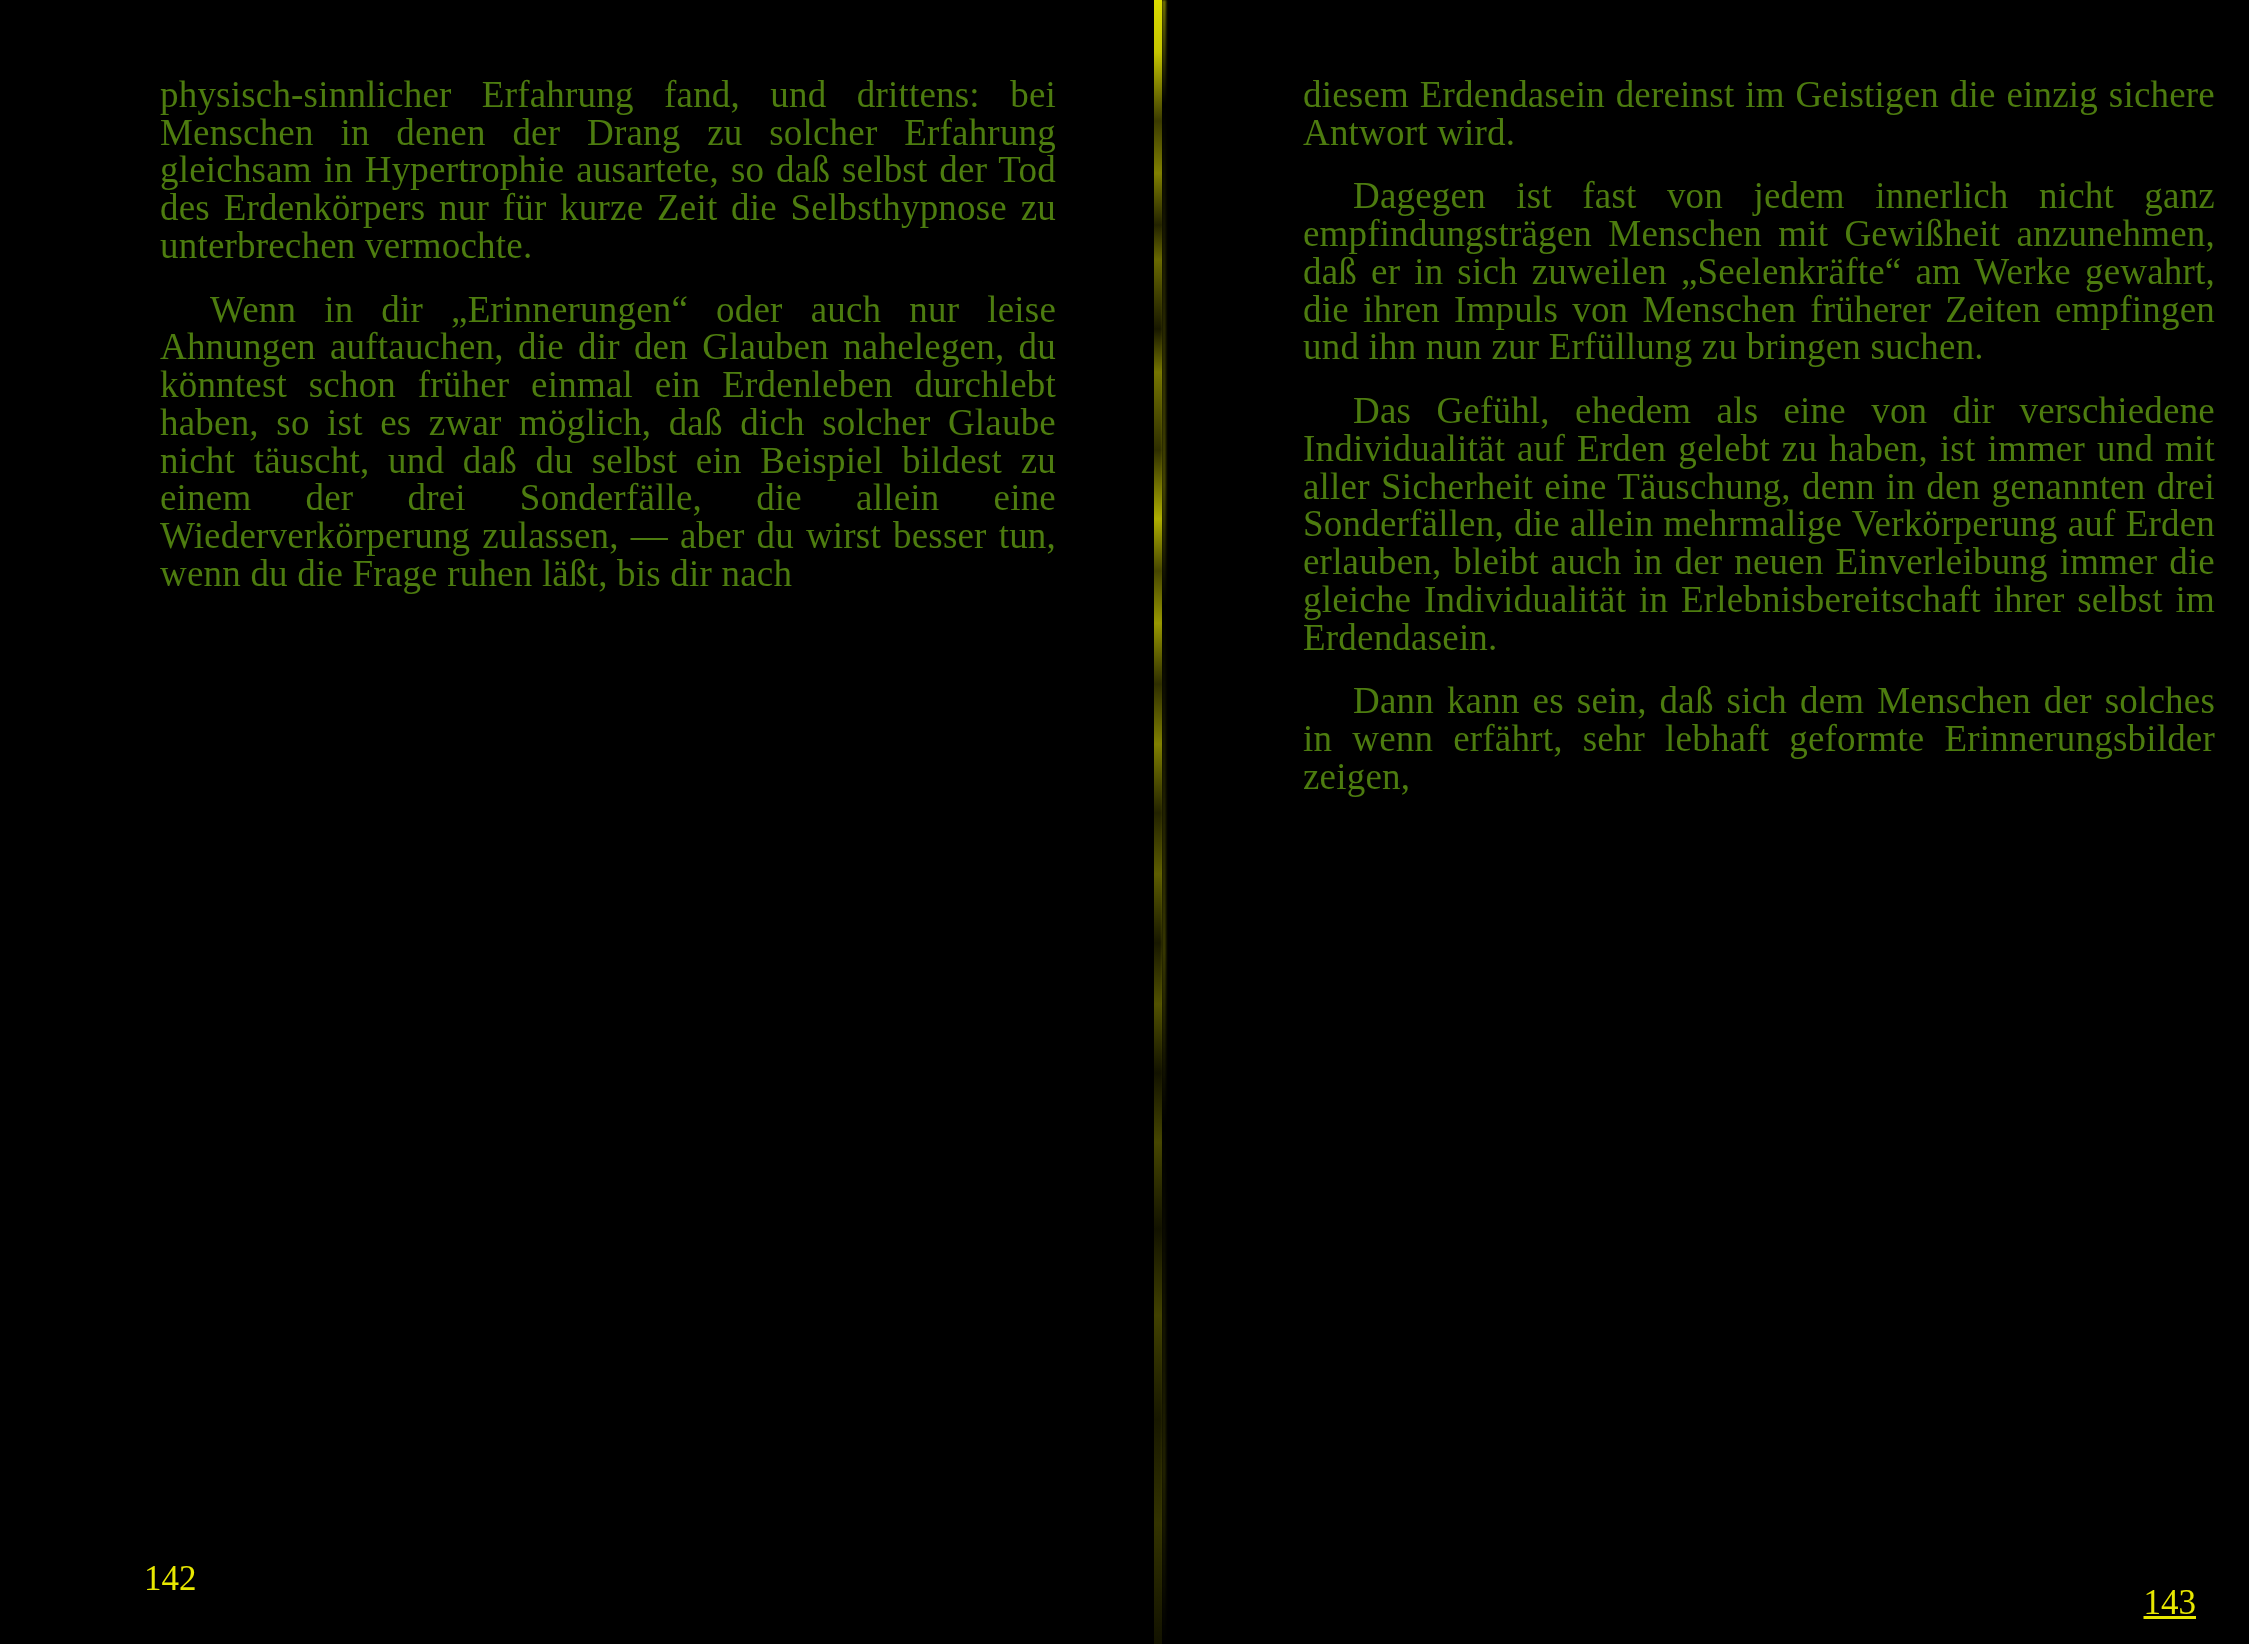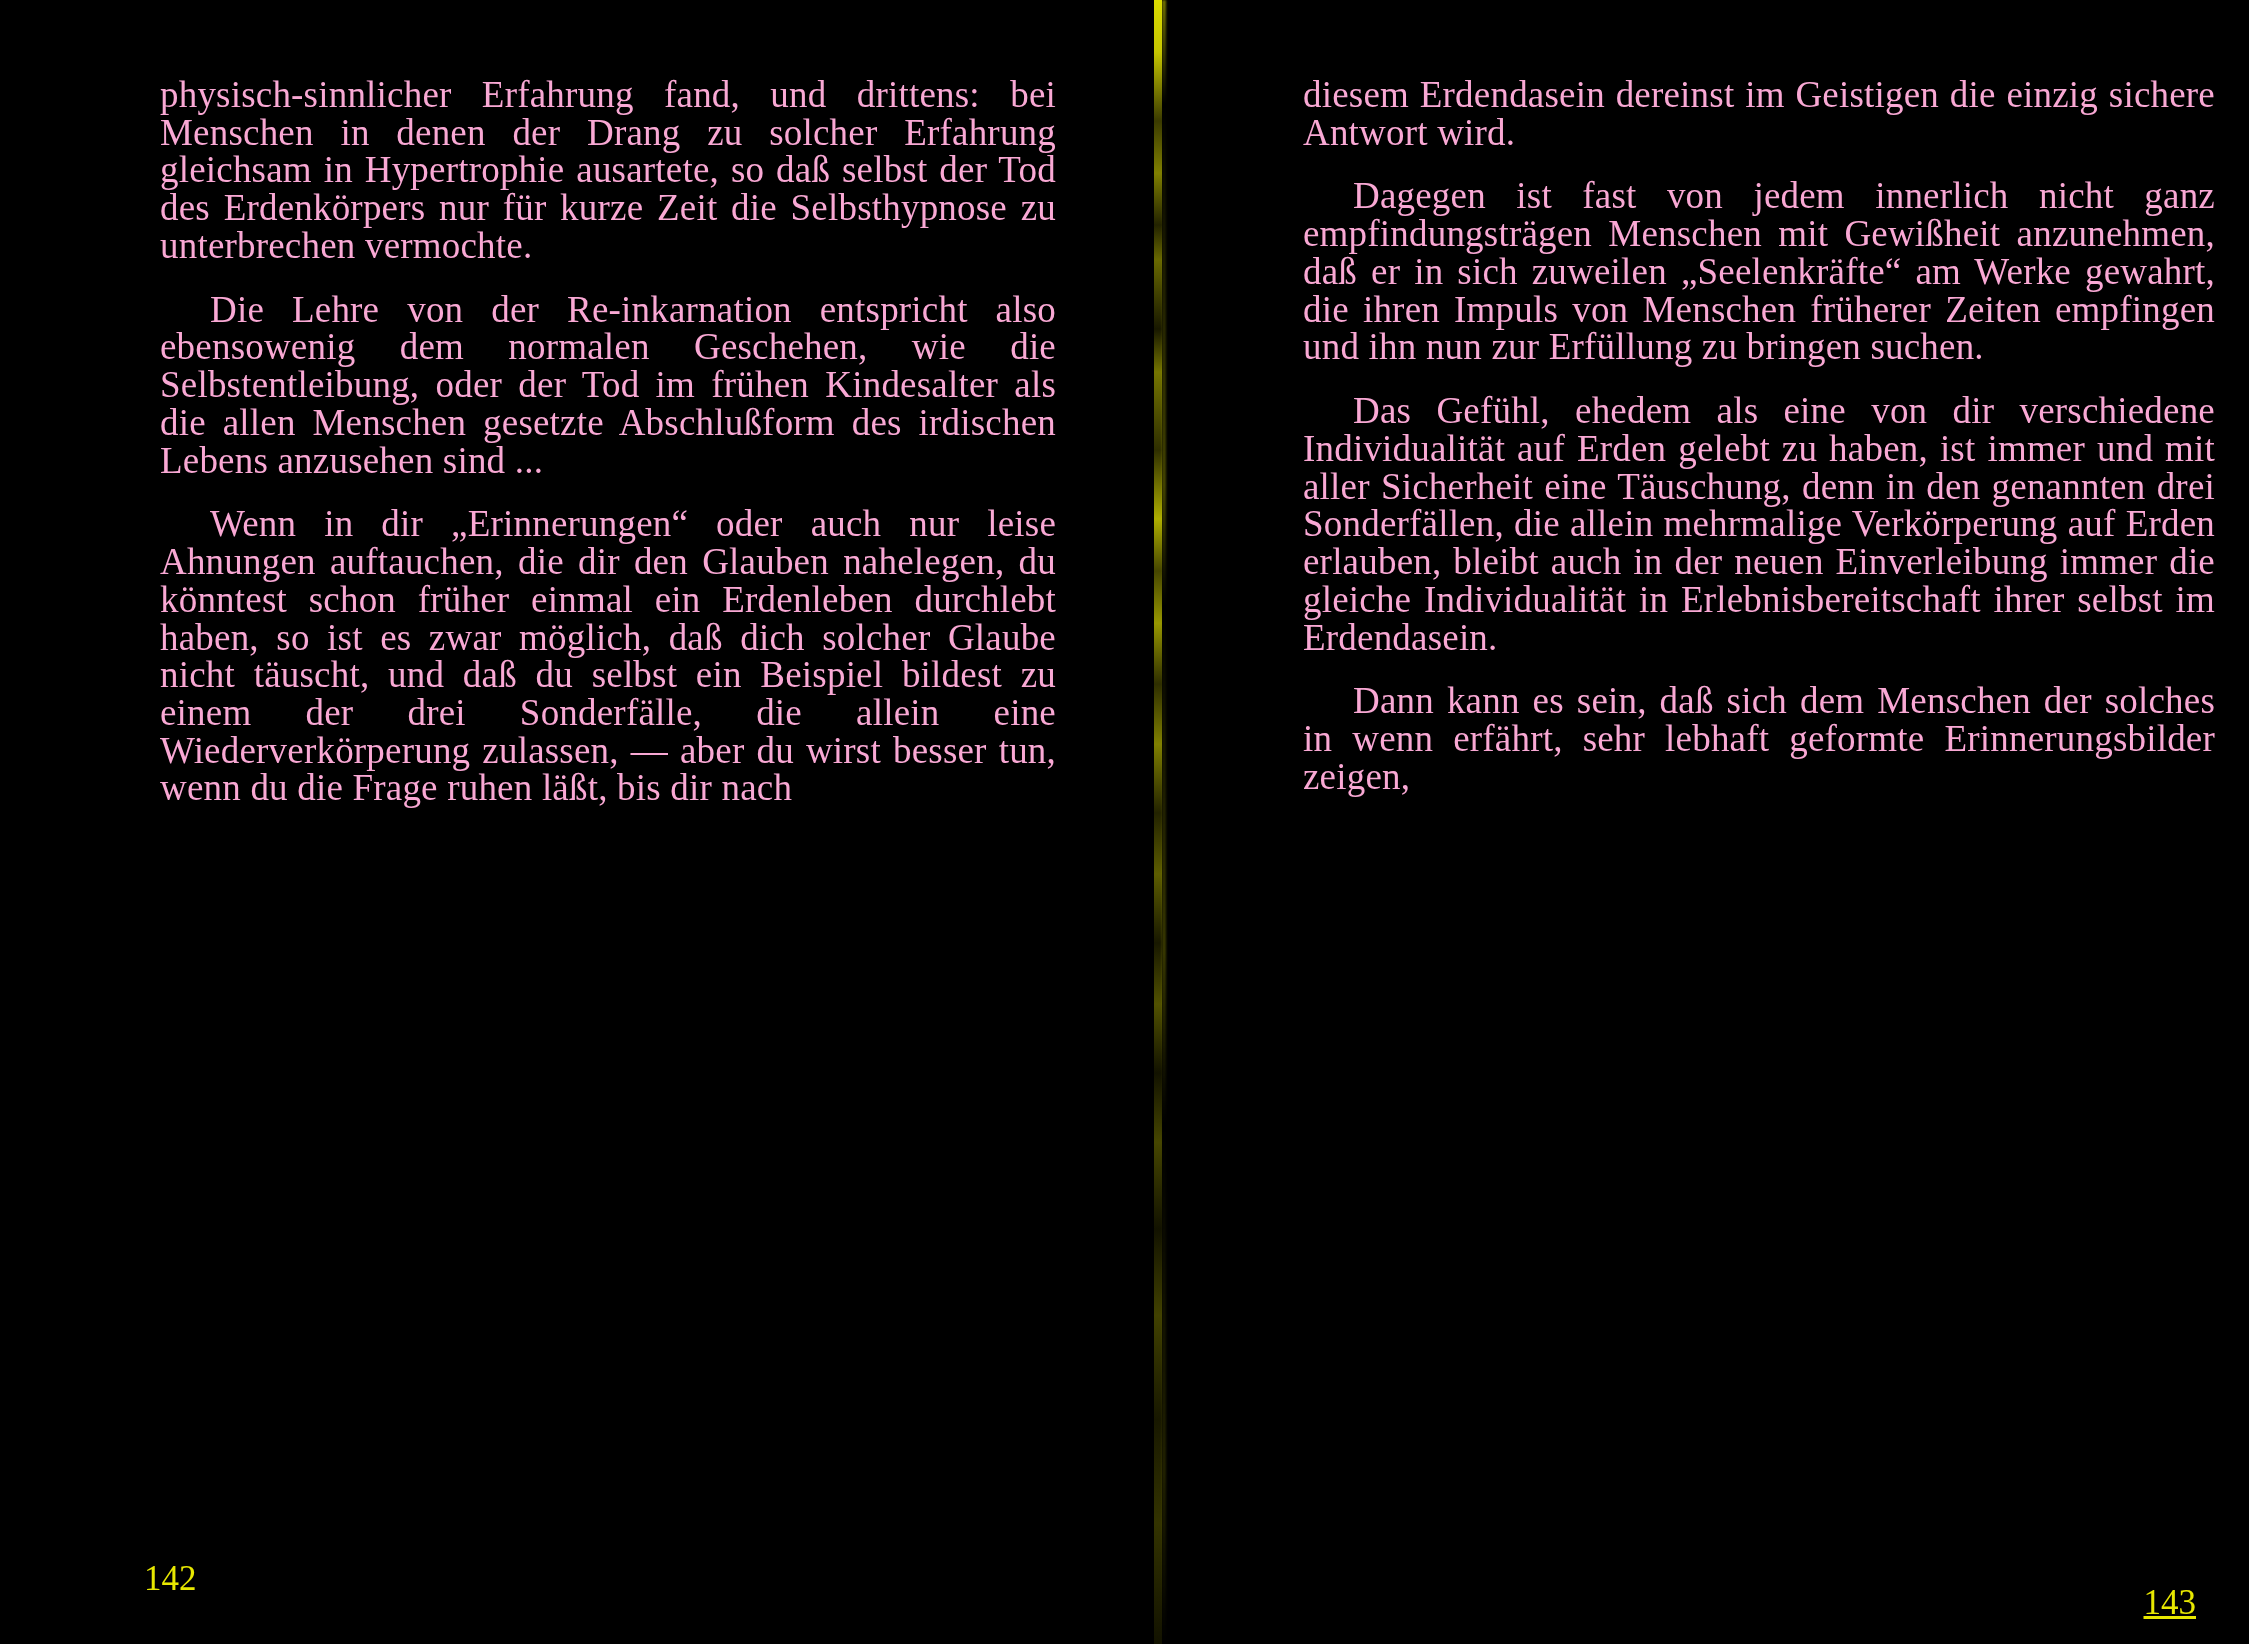--- a/index.html
+++ b/index.html
@@ -36,21 +36,21 @@
   }
   .page-left {
     width: 1160px;
     padding: 76px 104px 0 160px;
   }
   .page-right {
     width: 1090px;
     padding: 76px 35px 0 143px;
   }
   .text-col {
-    color: #f9a8d4;
+    color: #4d7c0f;
     font-size: 37px;
     line-height: 1.02;
     text-align: justify;
     letter-spacing: 0.2px;
   }
   .text-col p {
     margin: 0 0 22.5px 0;
     text-align: justify;
     text-justify: inter-word;
   }
@@ -145,21 +145,20 @@
 </head>
 <body>
 
 <div id="page">
 
   <div class="spread">
 
     <div class="page-half page-left">
       <div class="text-col">
         <p>physisch-sinnlicher Erfahrung fand, und drittens: bei Menschen in denen der Drang zu solcher Erfahrung gleichsam in Hypertrophie ausartete, so daß selbst der Tod des Erdenkörpers nur für kurze Zeit die Selbsthypnose zu unterbrechen vermochte.</p>
-        <p class="indent">Die Lehre von der Re-inkarnation entspricht also ebensowenig dem normalen Geschehen, wie die Selbstentleibung, oder der Tod im frühen Kindesalter als die allen Menschen gesetzte Abschlußform des irdischen Lebens anzusehen sind ...</p>
         <p class="indent">Wenn in dir „Erinnerungen“ oder auch nur leise Ahnungen auftauchen, die dir den Glauben nahelegen, du könntest schon früher einmal ein Erdenleben durchlebt haben, so ist es zwar möglich, daß dich solcher Glaube nicht täuscht, und daß du selbst ein Beispiel bildest zu einem der drei Sonderfälle, die allein eine Wiederverkörperung zulassen, — aber du wirst besser tun, wenn du die Frage ruhen läßt, bis dir nach</p>
       </div>
       <div class="folio folio-left">142</div>
     </div>
 
     <div class="page-half page-right">
       <div class="text-col">
         <p>diesem Erdendasein dereinst im Geistigen die einzig sichere Antwort wird.</p>
         <p class="indent">Dagegen ist fast von jedem innerlich nicht ganz empfindungsträgen Menschen mit Gewißheit anzunehmen, daß er in sich zuweilen „Seelenkräfte“ am Werke gewahrt, die ihren Impuls von Menschen früherer Zeiten empfingen und ihn nun zur Erfüllung zu bringen suchen.</p>
         <p class="indent">Das Gefühl, ehedem als eine von dir verschiedene Individualität auf Erden gelebt zu haben, ist immer und mit aller Sicherheit eine Täuschung, denn in den genannten drei Sonderfällen, die allein mehrmalige Verkörperung auf Erden erlauben, bleibt auch in der neuen Einverleibung immer die gleiche Individualität in Erlebnisbereitschaft ihrer selbst im Erdendasein.</p>

